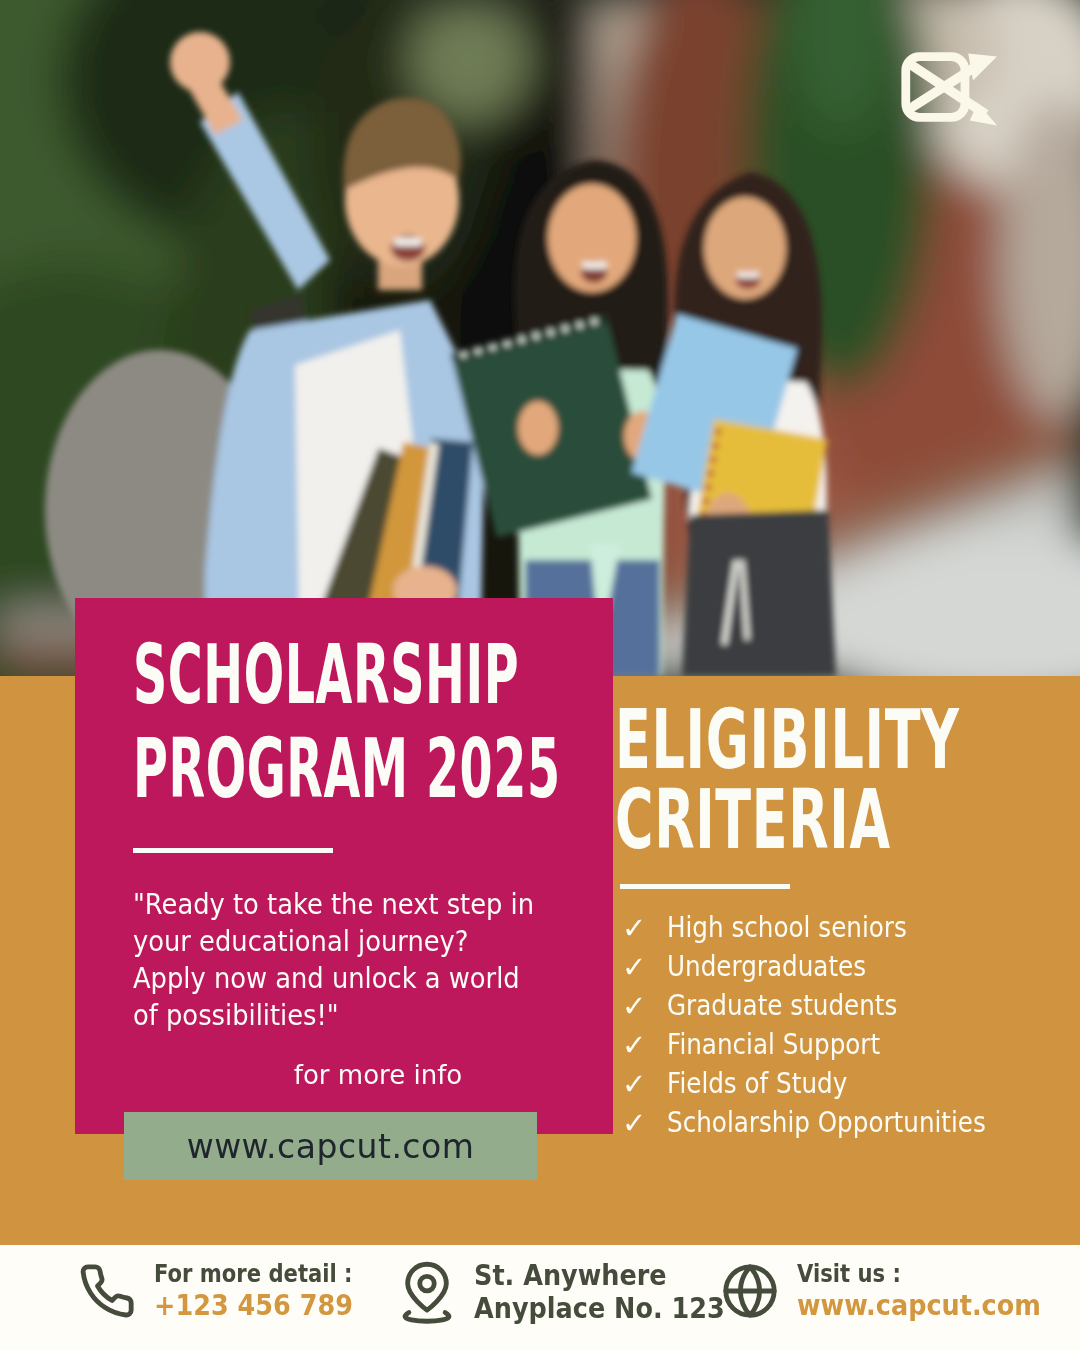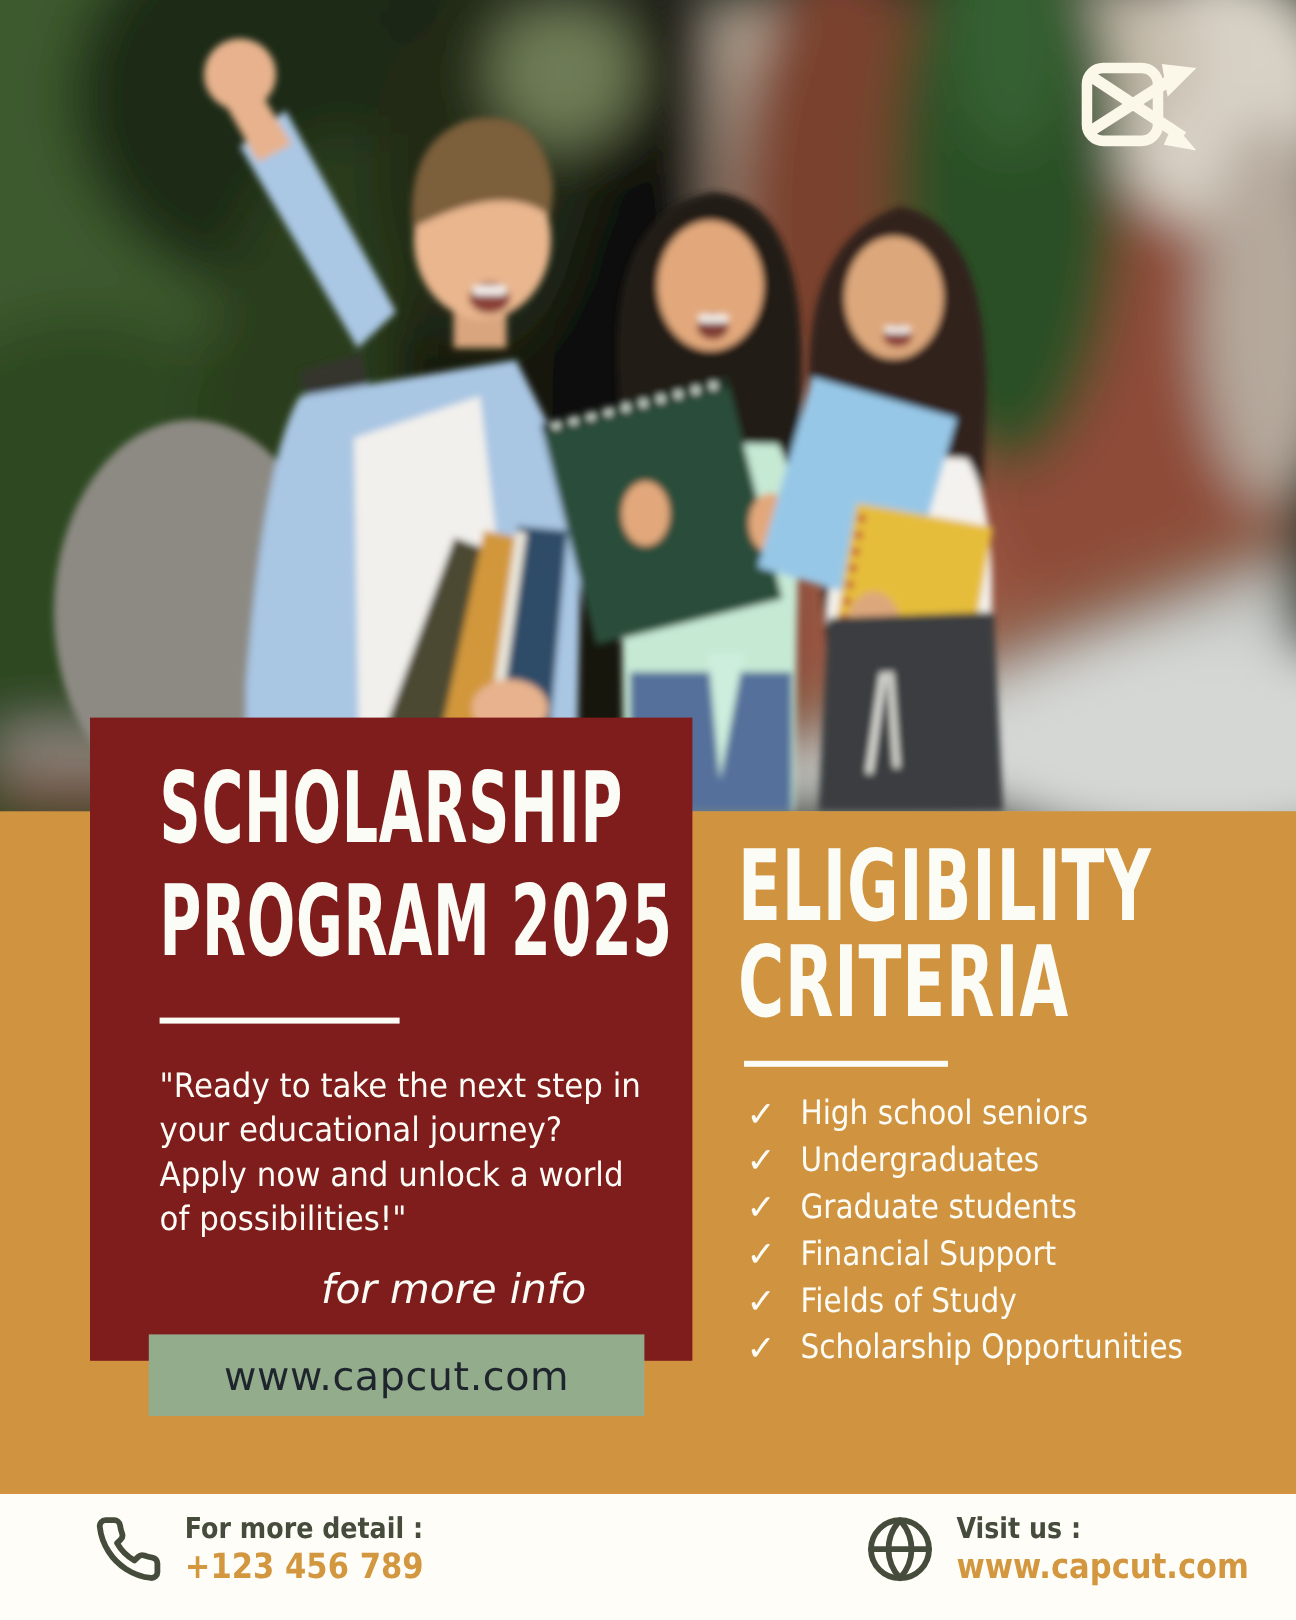--- a/index.html
+++ b/index.html
@@ -5,35 +5,35 @@
   html,body { margin:0; padding:0; background:#e8e4da; }
   .flyer {
     position:relative; width:1080px; height:1350px;
     background:#d09440; overflow:hidden;
     font-family:"DejaVu Sans","Liberation Sans",sans-serif;
   }
   .hero { position:absolute; left:0; top:0; width:1080px; height:676px; display:block; }
   .capcut-logo { position:absolute; left:893px; top:46px; width:104px; height:82px; }
 
   
-  .panel { position:absolute; left:75px; top:598px; width:502px; height:536px; background:#7f1d1d; }
+  .panel { position:absolute; left:75px; top:598px; width:502px; height:536px; background:#be185d;padding-left:36px; }
   .panel-title {
     position:absolute; left:58px; top:30px; margin:0;
     color:#fcfcf6; font-size:82px; line-height:94px; font-weight:bold;
     letter-spacing:1px; white-space:nowrap;
     transform:scaleX(0.58); transform-origin:left top;
   }
   .panel-divider { position:absolute; left:58px; top:250px; width:200px; height:5px; background:#fcfcf6; }
   .panel-quote {
     position:absolute; left:58px; top:288px;
     color:#fcfcf6; font-size:28px; line-height:37px; white-space:nowrap;
     transform:scaleX(0.92); transform-origin:left top;
   }
   .more-info { position:absolute; left:0; top:456px; width:606px; text-align:center;
-    color:#fcfcf6; font-size:34px; line-height:42px;font-style:italic; }
+    color:#fcfcf6; font-size:26px; line-height:42px; }
   .site-bar {
     position:absolute; left:124px; top:1112px; width:413px; height:68px;
     background:#93ac8c; display:flex; align-items:center; justify-content:center; z-index:3;
   }
   .site-bar span { color:#1f252d; font-size:33px; letter-spacing:0.5px; }
 
   
   .elig-title {
     position:absolute; left:615px; top:700px; margin:0;
     color:#fcfcf6; font-size:82px; line-height:80px; font-weight:bold;
@@ -229,20 +229,31 @@
   <div class="footer">
     <div class="f-group f1">
       <svg class="f-icon" viewBox="0 0 24 26" fill="none" stroke="#454c3b" stroke-width="2" stroke-linecap="round" stroke-linejoin="round">
         <path d="M22 17.92v3a2 2 0 0 1-2.18 2 19.79 19.79 0 0 1-8.63-3.07 19.5 19.5 0 0 1-6-6A19.79 19.79 0 0 1 2.12 5.18 2 2 0 0 1 4.11 3h3a2 2 0 0 1 2 1.72c.13.96.36 1.9.7 2.81a2 2 0 0 1-.45 2.11L8.09 10.91a16 16 0 0 0 6 6l1.27-1.27a2 2 0 0 1 2.11-.45c.91.34 1.85.57 2.81.7A2 2 0 0 1 22 17.92z"></path>
       </svg>
       <div class="f-col">
         <span class="f-label">For more detail :</span>
         <span class="f-value orange-text">+123 456 789</span>
       </div>
     </div>
+    <div class="f-group f2">
+      <svg class="f-icon" viewBox="0 0 24 26" fill="none" stroke="#454c3b" stroke-width="2" stroke-linecap="round" stroke-linejoin="round">
+        <path d="M20 9.5c0 5.25-8 11-8 11s-8-5.75-8-11a8 8 0 0 1 16 0z"></path>
+        <circle cx="12" cy="9.5" r="3"></circle>
+        <path d="M4.5 21.5c-1 .6-1.6 1.2-1.6 1.6 0 1.1 4.1 2 9.1 2s9.1-.9 9.1-2c0-.4-.6-1-1.6-1.6"></path>
+      </svg>
+      <div class="f-col">
+        <span class="f-value green-text">St. Anywhere</span>
+        <span class="f-value green-text">Anyplace No. 123</span>
+      </div>
+    </div>
     <div class="f-group f3">
       <svg class="f-icon" viewBox="0 0 24 26" fill="none" stroke="#454c3b" stroke-width="2" stroke-linecap="round" stroke-linejoin="round">
         <circle cx="12" cy="13" r="10"></circle>
         <line x1="2" y1="13" x2="22" y2="13"></line>
         <path d="M12 3a15.3 15.3 0 0 1 4 10 15.3 15.3 0 0 1-4 10 15.3 15.3 0 0 1-4-10 15.3 15.3 0 0 1 4-10z"></path>
       </svg>
       <div class="f-col">
         <span class="f-label">Visit us :</span>
         <span class="f-value orange-text">www.capcut.com</span>
       </div>

